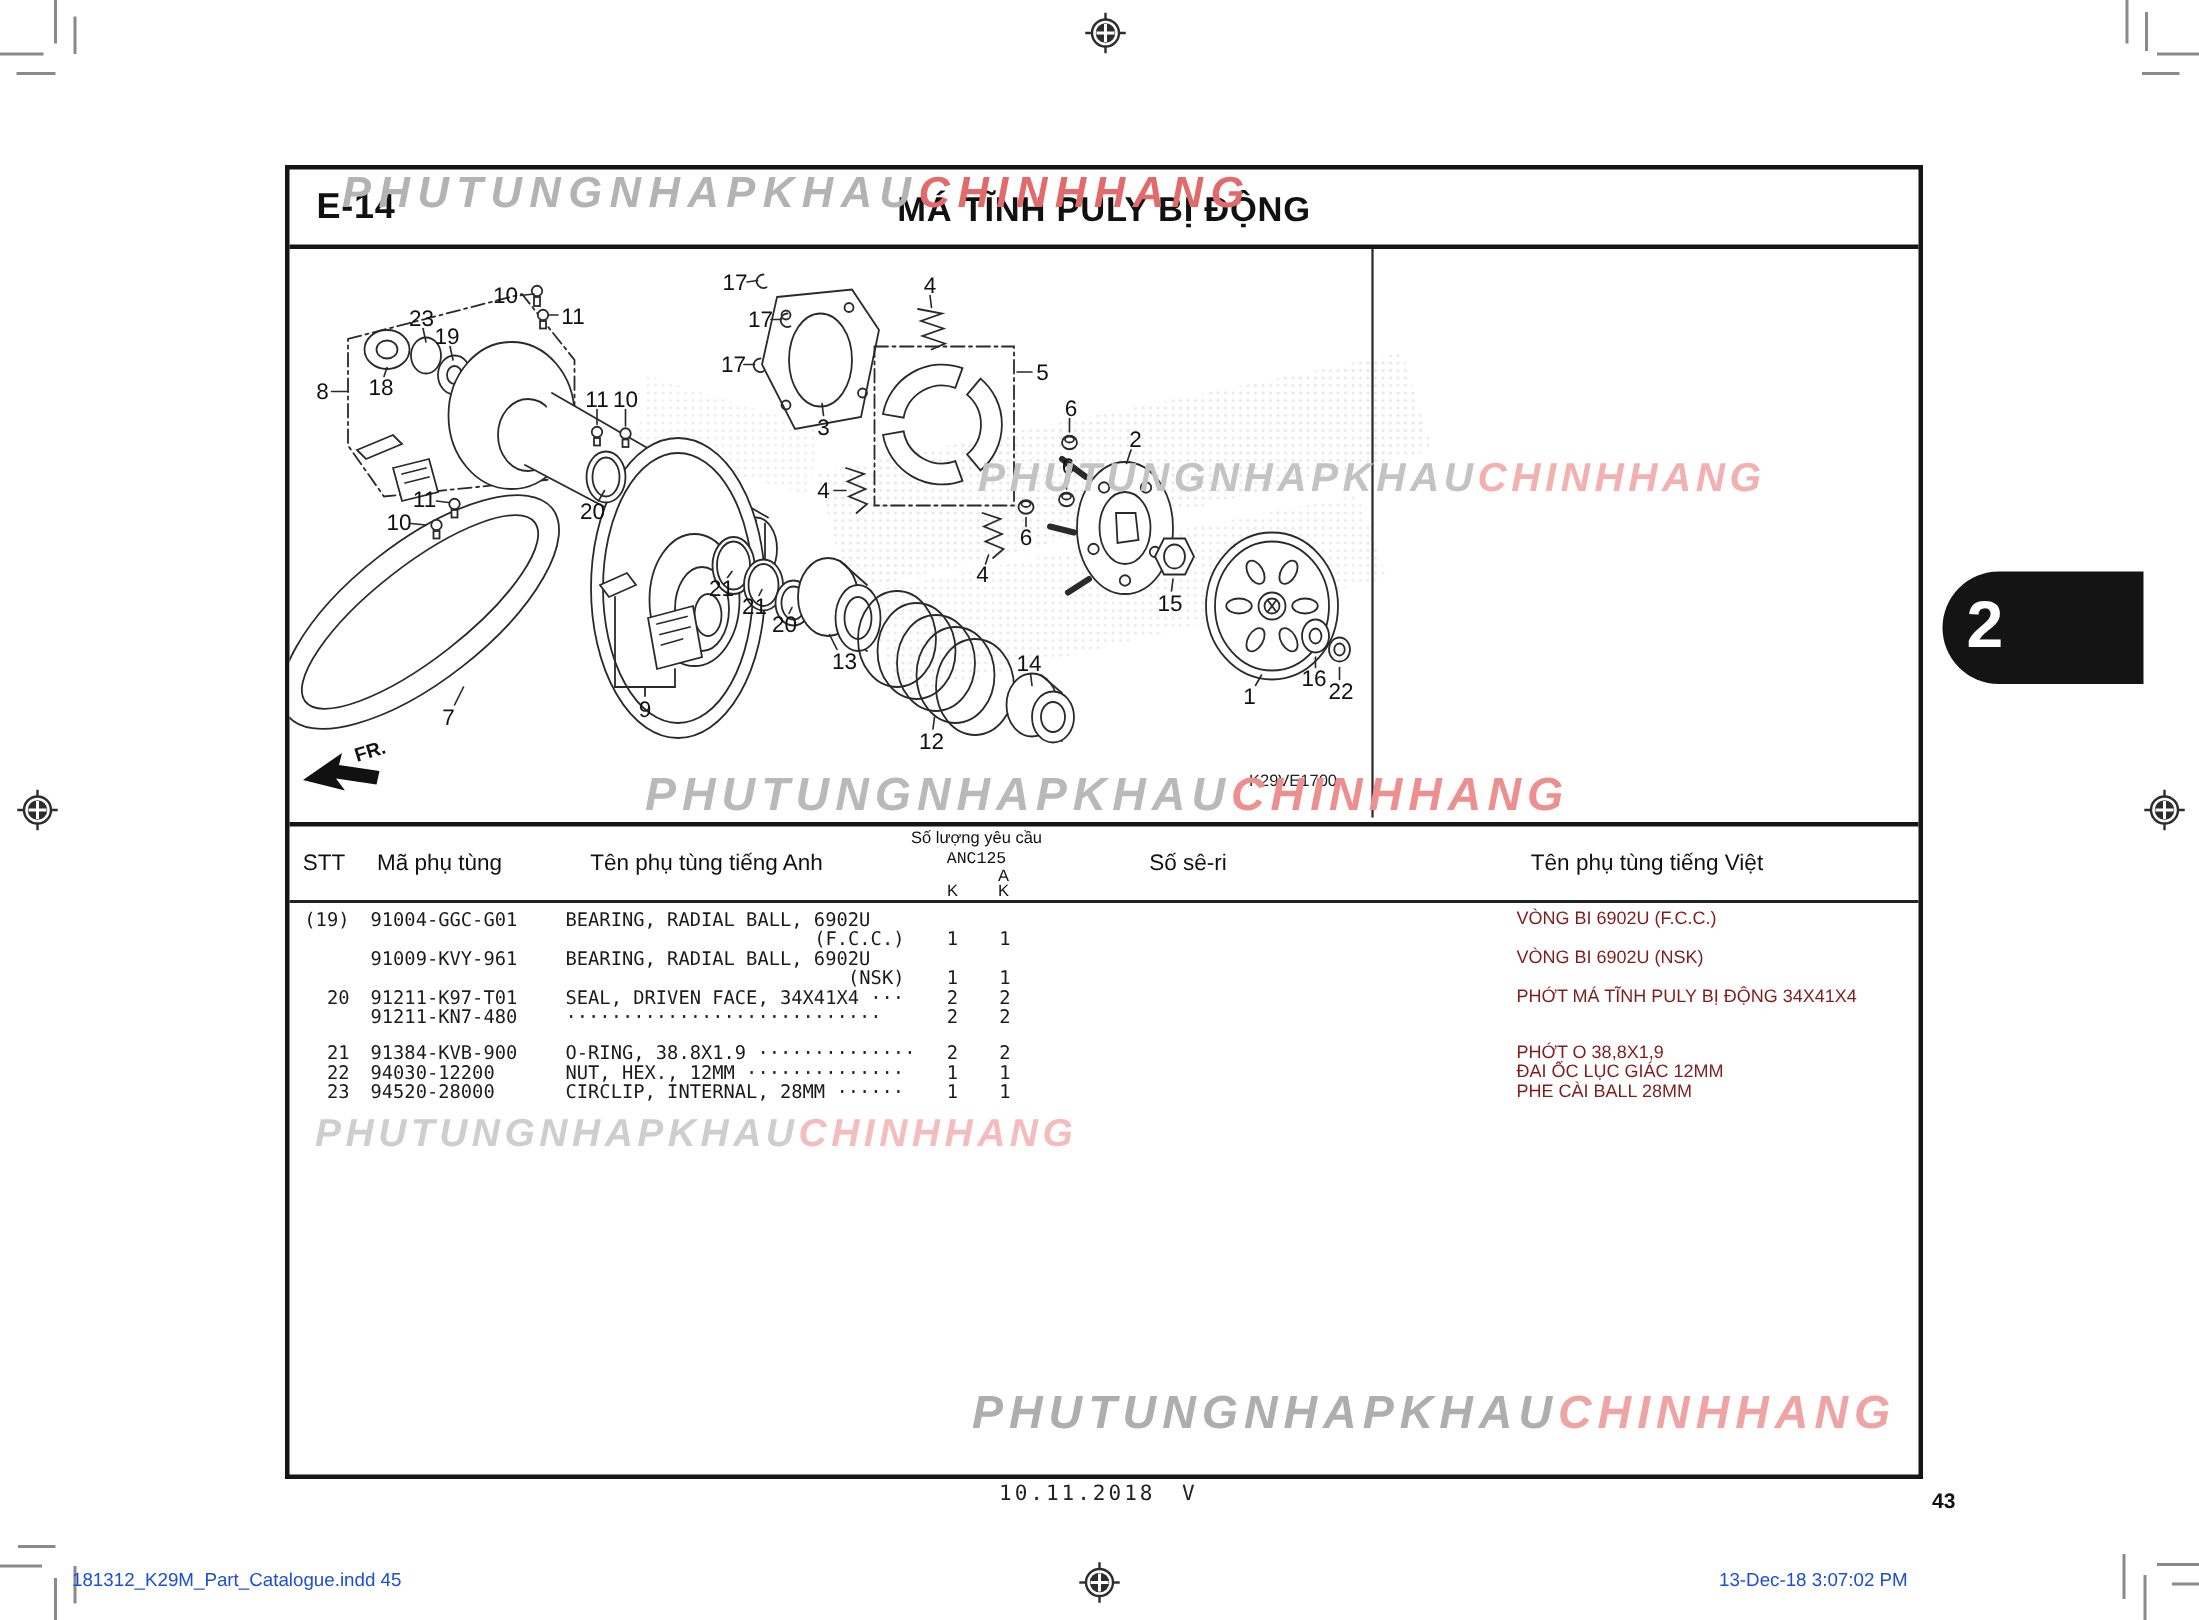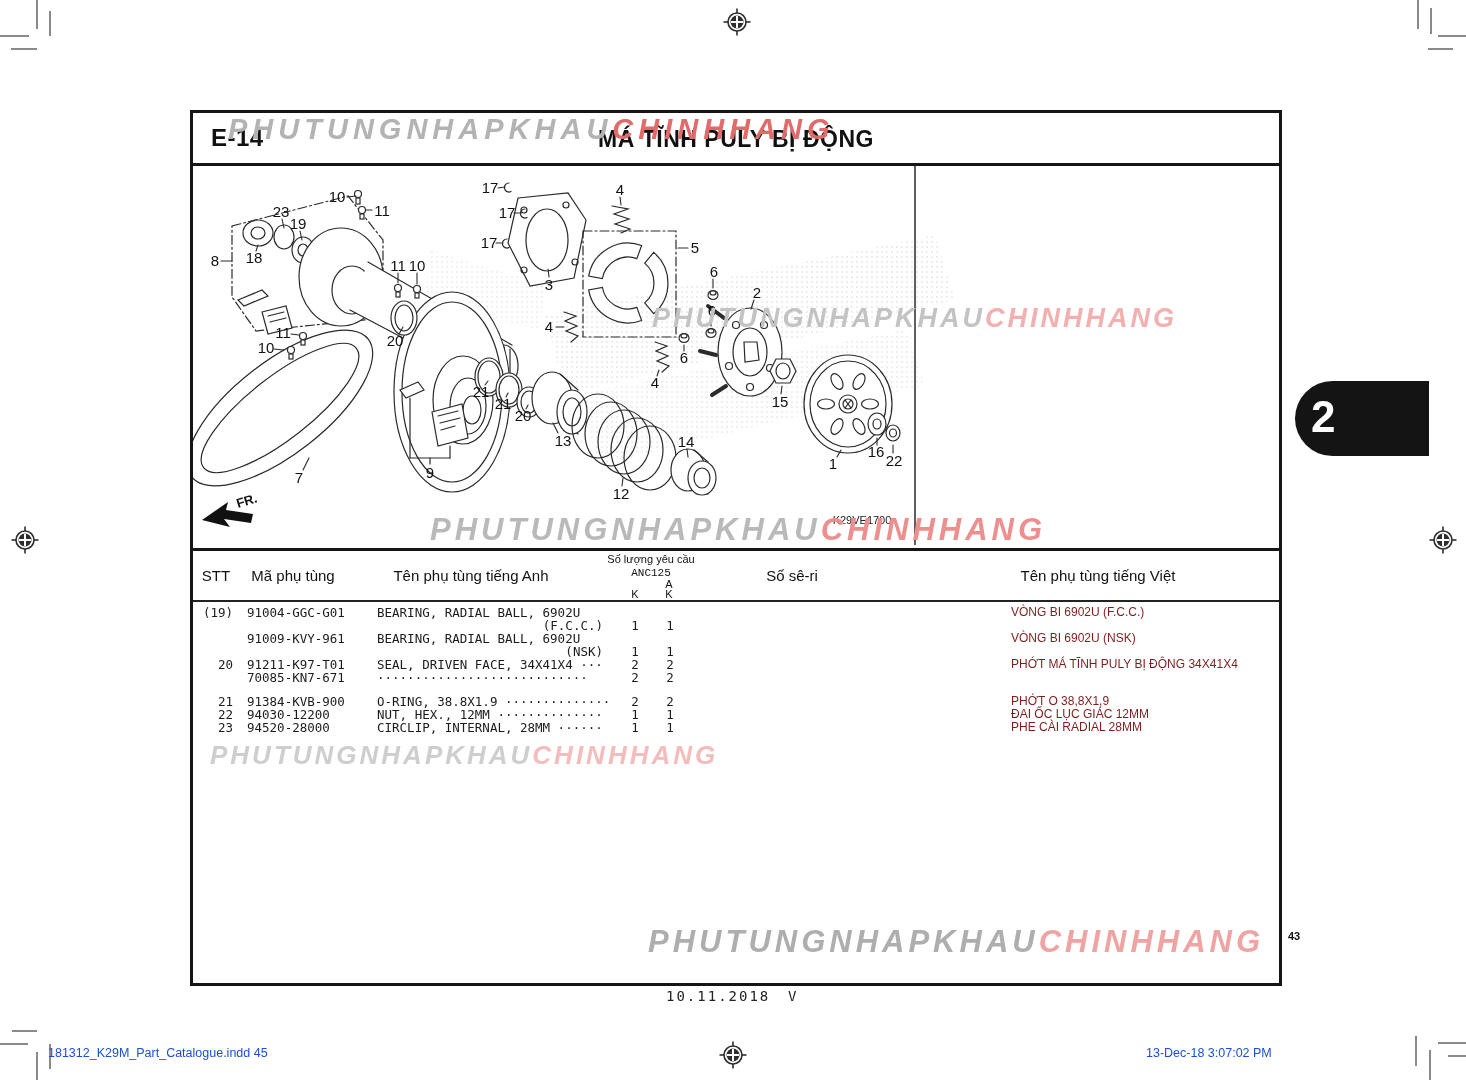--- a/index.html
+++ b/index.html
@@ -63,21 +63,21 @@
   .wm5{left:648px;top:924px;font-size:31px;letter-spacing:4px;}
   .wm5 .g{color:#aeaeae;} .wm5 .r{color:#efa3a3;}
   
   .side-tab{
     position:absolute;left:1295px;top:381px;width:134px;height:75px;background:#141414;
     border-radius:38px 0 0 38px;color:#fff;z-index:4;
   }
   .side-tab span{
     position:absolute;left:16px;top:11px;font-size:44px;font-weight:bold;
   }
-  .page-number{position:absolute;left:1288px;top:930px;font-size:11px;font-weight:bold;}
+  .page-number{position:absolute;left:1288px;top:992px;font-size:14px;font-weight:bold;}
   .rev-footer{position:absolute;top:988px;font-family:"DejaVu Sans Mono",monospace;font-size:14px;color:#222;}
   .rev-date{left:666px;letter-spacing:2px;position:absolute;white-space:nowrap;}
   .rev-mark{left:788px;position:absolute;}
   .print-footer{position:absolute;font-size:12.5px;color:#1d4ed8;white-space:nowrap;}
   .pf-left{left:48px;top:1046px;}
   .pf-right{left:1146px;top:1046px;}
   .dlabel{font-family:"Liberation Sans",sans-serif;}
 </style>
 </head>
 <body>
@@ -435,25 +435,25 @@
       <div class="th-small" style="left:476px;top:37px;">K</div>
       <div class="th" style="left:580px;top:16px;margin-left:19px;">Số sê-ri</div>
       <div class="th" style="left:905px;top:16px;">Tên phụ tùng tiếng Việt</div>
     </div>
     <div id="table-rows">
         <div class="trow"><div class="c-stt">(19)</div><div class=""></div><div class="">91004-GGC-G01</div><div class=""></div><div class="">BEARING, RADIAL BALL, 6902U</div><div class="c-q"></div><div class="c-q"></div><div class=""></div><div class="c-vi">VÒNG BI 6902U (F.C.C.)</div></div>
         <div class="trow"><div class="c-stt"></div><div class=""></div><div class=""></div><div class=""></div><div class="c-en2">(F.C.C.)</div><div class="c-q">1</div><div class="c-q">1</div><div class=""></div><div class="c-vi"></div></div>
         <div class="trow"><div class="c-stt"></div><div class=""></div><div class="">91009-KVY-961</div><div class=""></div><div class="">BEARING, RADIAL BALL, 6902U</div><div class="c-q"></div><div class="c-q"></div><div class=""></div><div class="c-vi">VÒNG BI 6902U (NSK)</div></div>
         <div class="trow"><div class="c-stt"></div><div class=""></div><div class=""></div><div class=""></div><div class="c-en2">(NSK)</div><div class="c-q">1</div><div class="c-q">1</div><div class=""></div><div class="c-vi"></div></div>
         <div class="trow"><div class="c-stt">20</div><div class=""></div><div class="">91211-K97-T01</div><div class=""></div><div class="">SEAL, DRIVEN FACE, 34X41X4 ···</div><div class="c-q">2</div><div class="c-q">2</div><div class=""></div><div class="c-vi">PHỚT MÁ TĨNH PULY BỊ ĐỘNG 34X41X4</div></div>
-        <div class="trow"><div class="c-stt"></div><div class=""></div><div class="">70085-KN7-671</div><div class=""></div><div class="">····························</div><div class="c-q">2</div><div class="c-q">2</div><div class=""></div><div class="c-vi"></div></div>
+        <div class="trow"><div class="c-stt"></div><div class=""></div><div class="">91211-KN7-480</div><div class=""></div><div class="">····························</div><div class="c-q">2</div><div class="c-q">2</div><div class=""></div><div class="c-vi"></div></div>
         <div class="rowgap"></div>
         <div class="trow"><div class="c-stt">21</div><div class=""></div><div class="">91384-KVB-900</div><div class=""></div><div class="">O-RING, 38.8X1.9 ··············</div><div class="c-q">2</div><div class="c-q">2</div><div class=""></div><div class="c-vi">PHỚT O 38,8X1,9</div></div>
         <div class="trow"><div class="c-stt">22</div><div class=""></div><div class="">94030-12200</div><div class=""></div><div class="">NUT, HEX., 12MM ··············</div><div class="c-q">1</div><div class="c-q">1</div><div class=""></div><div class="c-vi">ĐAI ỐC LỤC GIÁC 12MM</div></div>
-        <div class="trow"><div class="c-stt">23</div><div class=""></div><div class="">94520-28000</div><div class=""></div><div class="">CIRCLIP, INTERNAL, 28MM ······</div><div class="c-q">1</div><div class="c-q">1</div><div class=""></div><div class="c-vi">PHE CÀI RADIAL 28MM</div></div>
+        <div class="trow"><div class="c-stt">23</div><div class=""></div><div class="">94520-28000</div><div class=""></div><div class="">CIRCLIP, INTERNAL, 28MM ······</div><div class="c-q">1</div><div class="c-q">1</div><div class=""></div><div class="c-vi">PHE CÀI BALL 28MM</div></div>
       </div>
   </div>
 
 </div>
 
 <div class="wm wm1"><span class="g">PHUTUNGNHAPKHAU</span><span class="r">CHINHHANG</span></div>
 <div class="wm wm2"><span class="g">PHUTUNGNHAPKHAU</span><span class="r">CHINHHANG</span></div>
 <div class="wm wm3"><span class="g">PHUTUNGNHAPKHAU</span><span class="r">CHINHHANG</span></div>
 <div class="wm wm4"><span class="g">PHUTUNGNHAPKHAU</span><span class="r">CHINHHANG</span></div>
 <div class="wm wm5"><span class="g">PHUTUNGNHAPKHAU</span><span class="r">CHINHHANG</span></div>

